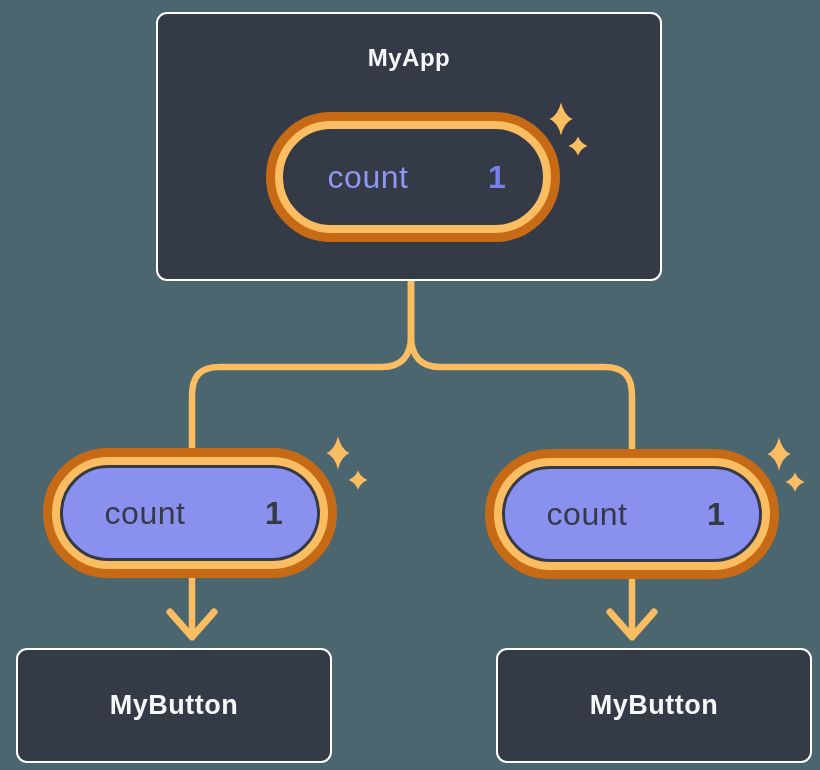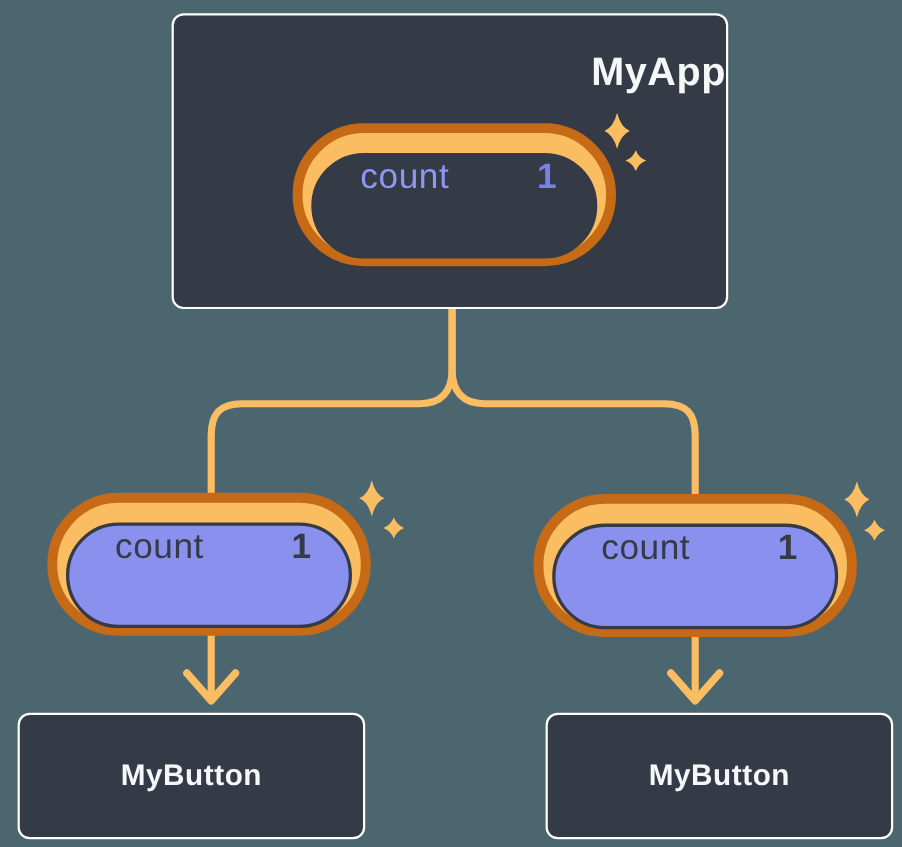--- a/index.html
+++ b/index.html
@@ -30,22 +30,22 @@
   .panel {
     position: absolute;
     z-index: 2;
     background: var(--panel);
     border: 2px solid var(--panel-border);
     border-radius: 11px;
   }
   .app-panel { left: 156px; top: 12px; width: 506px; height: 269px; }
   .app-title {
     margin-top: 30px;
-    text-align: right;
-    font-size: 36px;
+    text-align: center;
+    font-size: 24px;
     font-weight: 700;
     color: var(--text-light);
     letter-spacing: 0.5px;
   }
   .btn-panel {
     display: flex; align-items: center; justify-content: center;
   }
   .btn-panel.left  { left: 16px;  top: 648px; width: 316px; height: 115px; }
   .btn-panel.right { left: 496px; top: 648px; width: 316px; height: 115px; }
   .btn-title {
@@ -64,24 +64,23 @@
     background: var(--orange-light);
     border-radius: 999px;
     padding: 8px;
   }
   .pill-top   { left: 266px; top: 112px; }
   .pill-left  { left: 43px;  top: 448px; }
   .pill-right { left: 485px; top: 449px; }
   .pill-core {
     width: 100%; height: 100%;
     border-radius: 999px;
-    display: flex; align-items: flex-start;
+    display: flex; align-items: center;
     overflow: hidden;
     border: 3px solid var(--text-dark);
-    margin-top: 10px;
   }
   .pill-core.state { background: var(--panel); border-color: var(--panel); }
   .pill-core.prop  { background: var(--purple-fill); }
   .pill-label {
     flex: 1 1 auto;
     display: flex; align-items: center; justify-content: center;
     font-size: 32px; font-weight: 400; letter-spacing: 0.5px;
   }
   .pill-divider { flex: 0 0 4px; }
   .pill-value {

